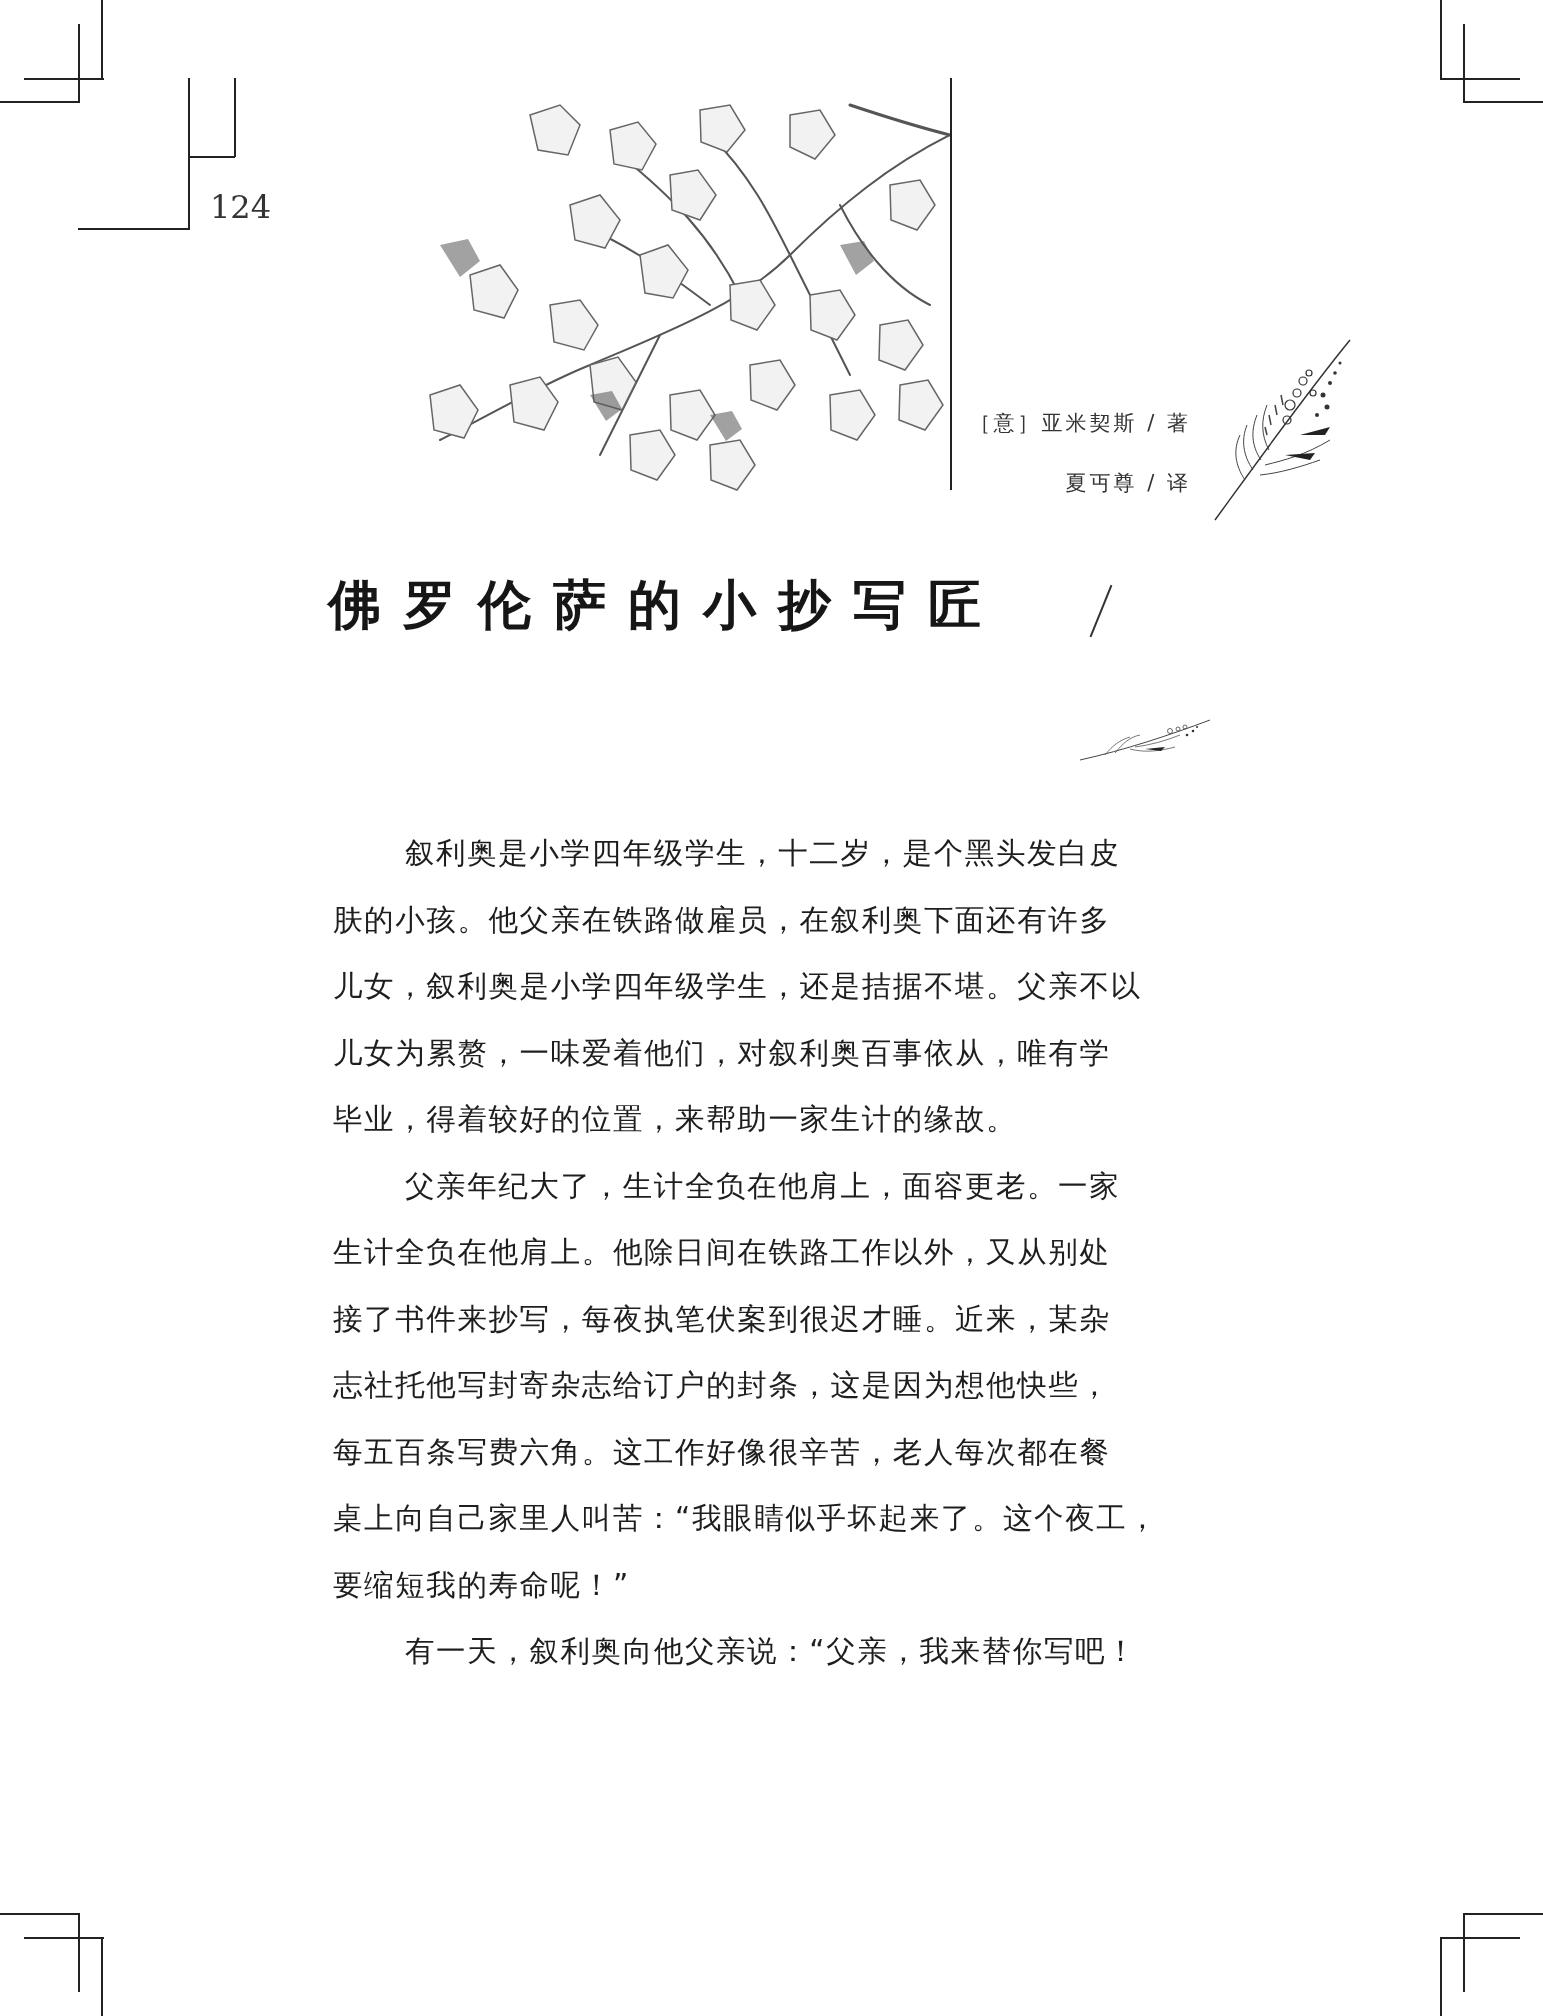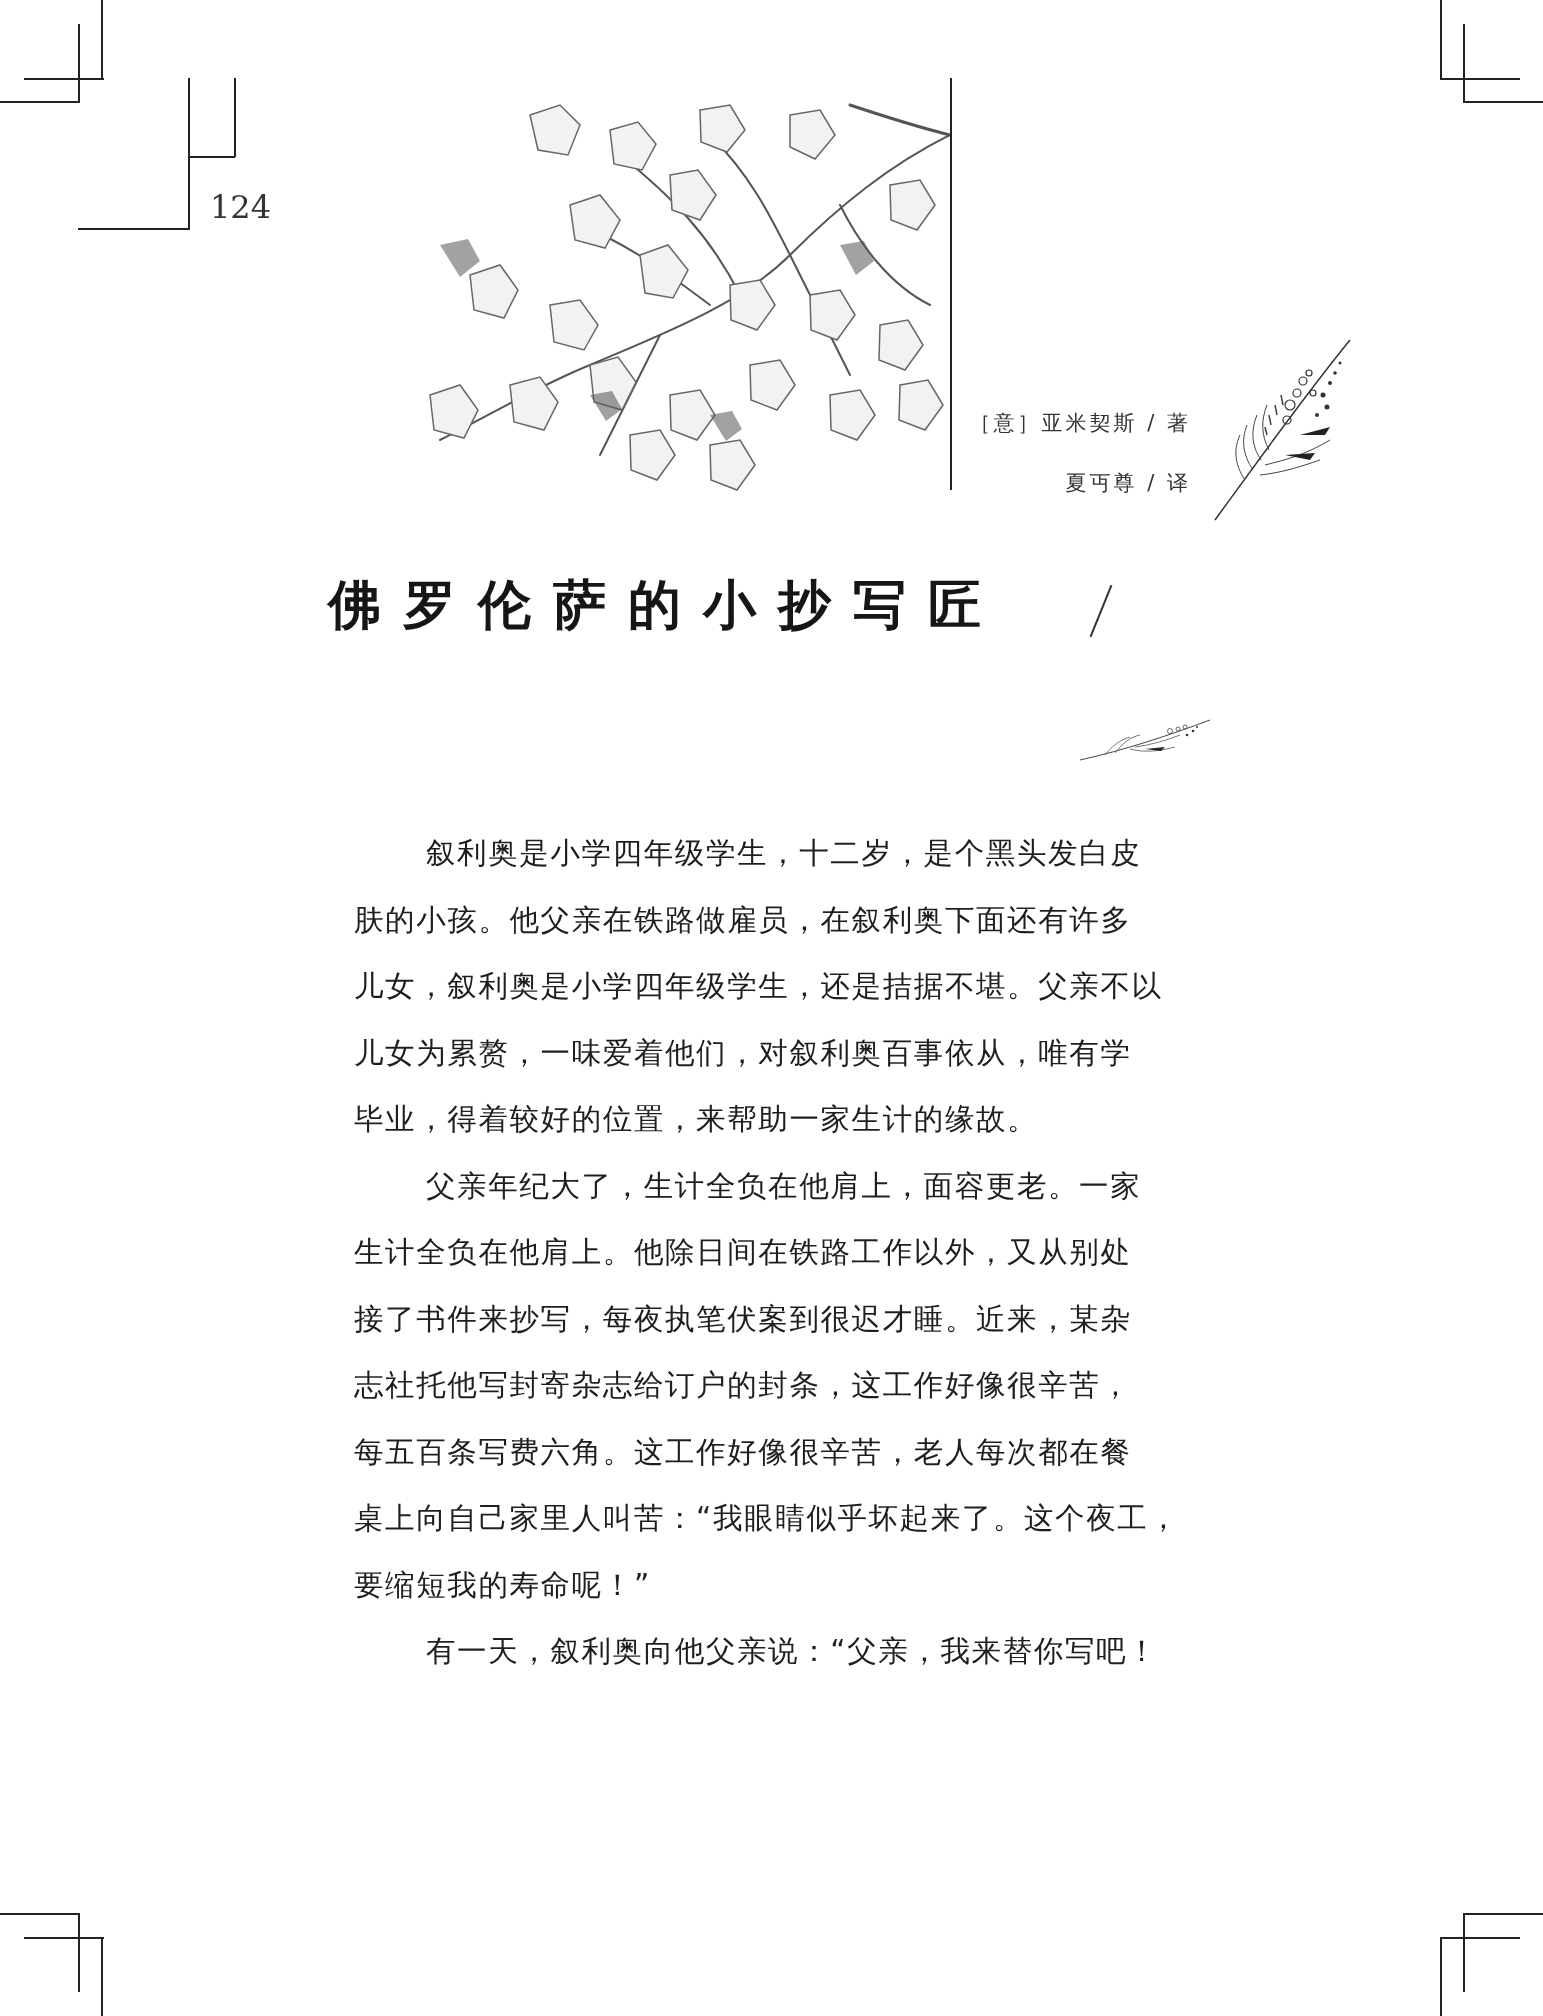--- a/index.html
+++ b/index.html
@@ -15,21 +15,21 @@
              color: #333; letter-spacing: 3px; line-height: 60px; margin-left: 13px; }
   .feather-large { position: absolute; left: 1205px; top: 335px; width: 170px; height: 190px; }
   .feather-small { position: absolute; left: 1075px; top: 715px; width: 140px; height: 50px; }
   .title { position: absolute; left: 328px; top: 570px; font-size: 53px; font-weight: bold;
            letter-spacing: 22px; color: #161616; white-space: nowrap; }
   .title-slash { position: absolute; left: 1100px; top: 583px; width: 2px; height: 56px;
                  background: #333; transform: rotate(22deg); transform-origin: center; }
   .body-text { position: absolute; left: 333px; top: 820px; width: 860px; font-size: 29.5px;
                line-height: 66.5px; color: #1e1e1e; letter-spacing: 1.6px; text-align: justify; }
   .body-text p { margin: 0; }
-  .body-text .line { display: block; white-space: nowrap; margin-left: 21px; }
+  .body-text .line { display: block; white-space: nowrap; }
   .indent { padding-left: 72px; }
 </style>
 </head>
 <body>
 
 <div>
   <div class="line-h" style="left:24px; top:78px; width:80px;"></div>
   <div class="line-v" style="left:101px; top:0; height:79px;"></div>
   <div class="line-h" style="left:0; top:101px; width:79px;"></div>
   <div class="line-v" style="left:78px; top:24px; height:79px;"></div>
@@ -178,21 +178,21 @@
     <span class="line indent">叙利奥是小学四年级学生，十二岁，是个黑头发白皮</span>
     <span class="line">肤的小孩。他父亲在铁路做雇员，在叙利奥下面还有许多</span>
     <span class="line">儿女，叙利奥是小学四年级学生，还是拮据不堪。父亲不以</span>
     <span class="line">儿女为累赘，一味爱着他们，对叙利奥百事依从，唯有学</span>
     <span class="line">毕业，得着较好的位置，来帮助一家生计的缘故。</span>
   </p>
   <p>
     <span class="line indent">父亲年纪大了，生计全负在他肩上，面容更老。一家</span>
     <span class="line">生计全负在他肩上。他除日间在铁路工作以外，又从别处</span>
     <span class="line">接了书件来抄写，每夜执笔伏案到很迟才睡。近来，某杂</span>
-    <span class="line">志社托他写封寄杂志给订户的封条，这工作好像很辛苦，</span>
+    <span class="line">志社托他写封寄杂志给订户的封条，这是因为想他快些，</span>
     <span class="line">每五百条写费六角。这工作好像很辛苦，老人每次都在餐</span>
     <span class="line">桌上向自己家里人叫苦：“我眼睛似乎坏起来了。这个夜工，</span>
     <span class="line">要缩短我的寿命呢！”</span>
   </p>
   <p>
     <span class="line indent">有一天，叙利奥向他父亲说：“父亲，我来替你写吧！</span>
   </p>
 </div>
 
 </body></html>

